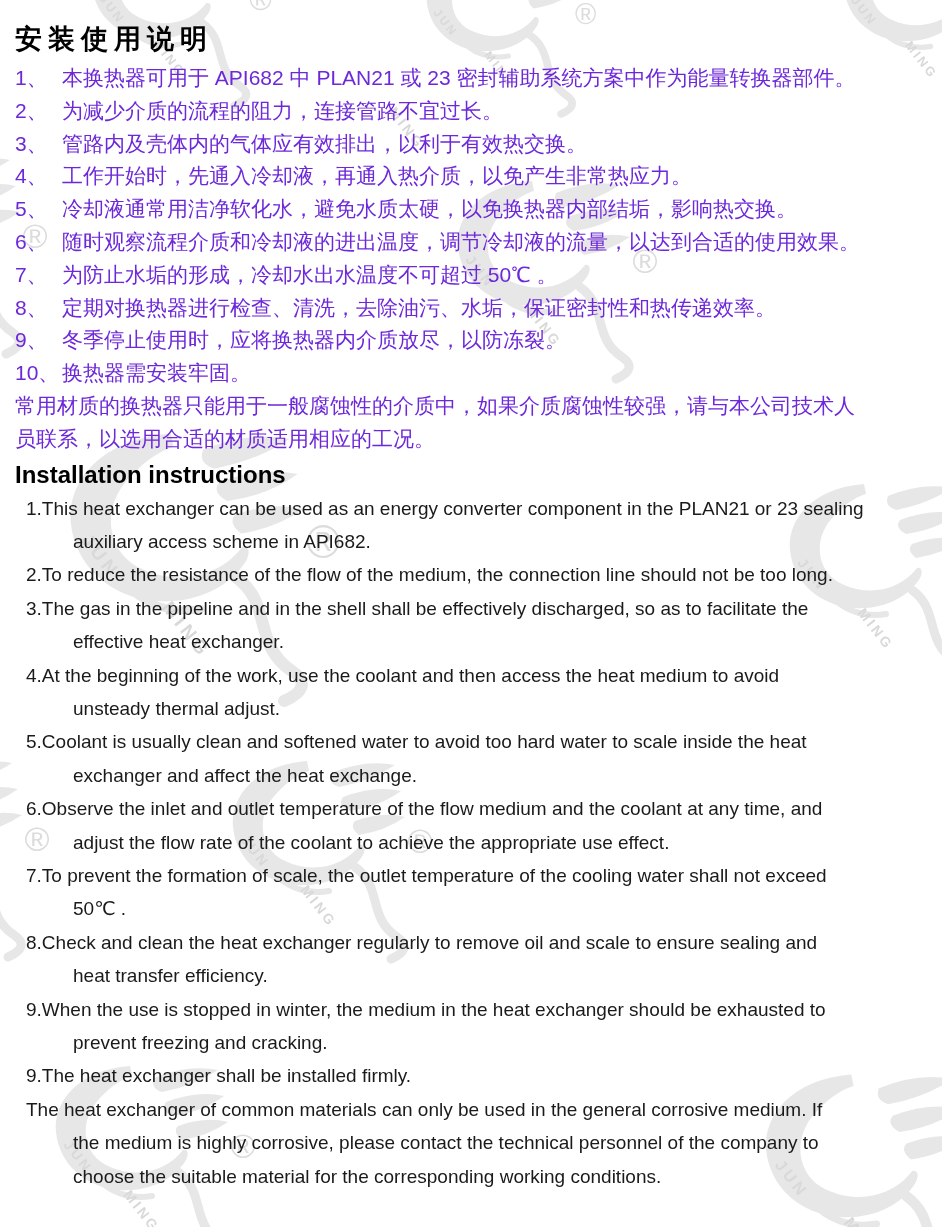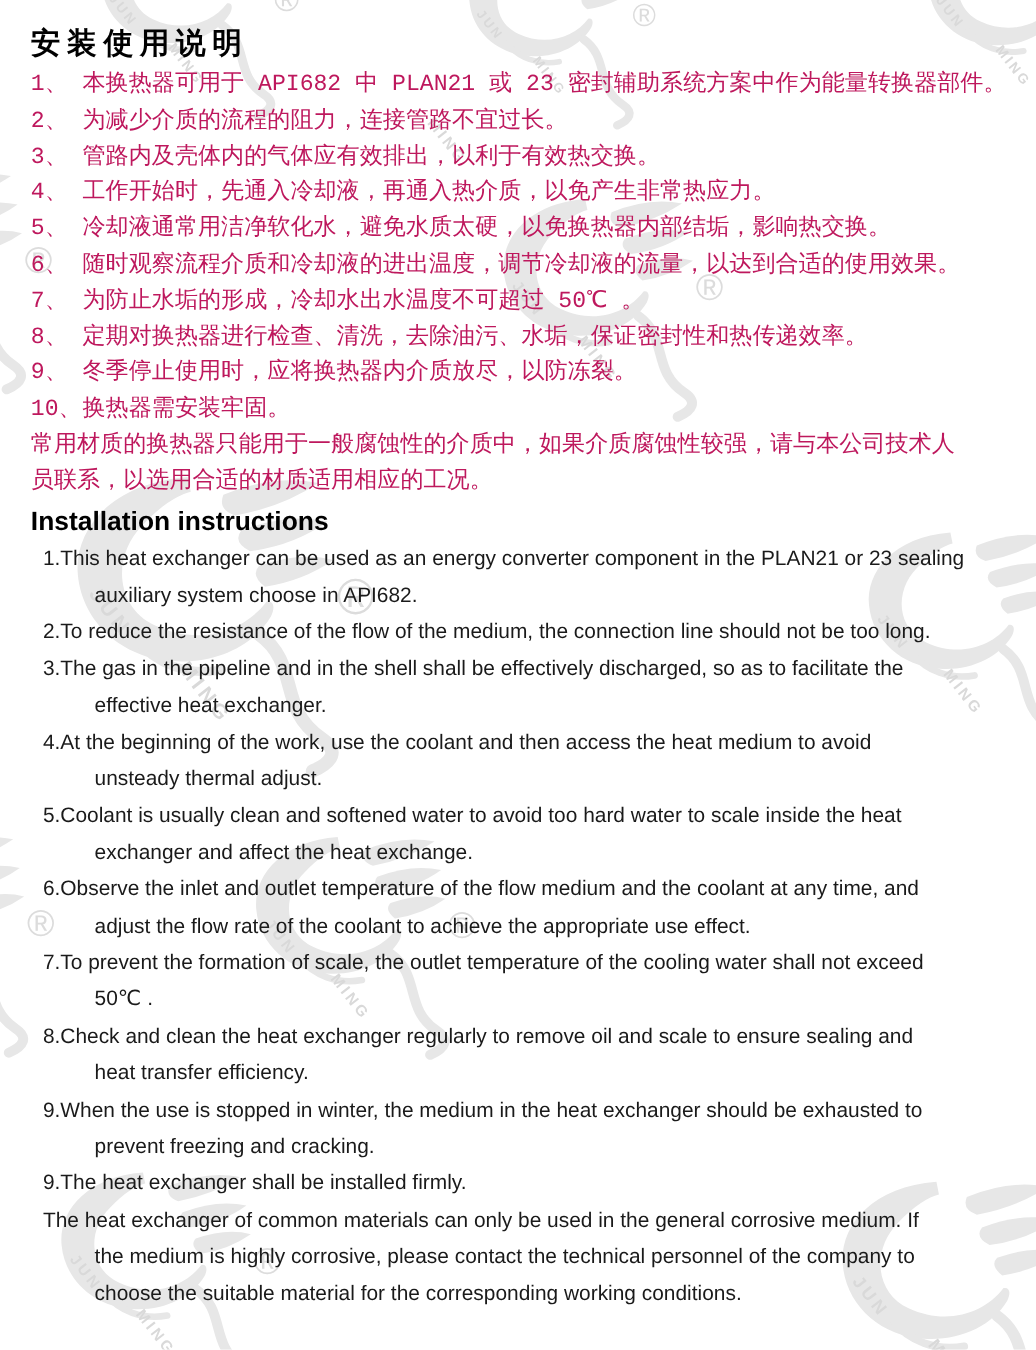--- a/index.html
+++ b/index.html
@@ -13,38 +13,38 @@
   .wm-layer {
     position: absolute;
     left: 0; top: 0;
     width: 942px; height: 1227px;
     pointer-events: none;
   }
   .content {
     position: absolute;
     left: 0; top: 0;
     width: 890px; height: 1227px;
-    padding: 22px 6px 0 28px;
+    padding: 22px 6px 0 15px;
     box-sizing: border-box;
   }
   .zh-title {
     margin: 0 0 6px 0;
     font-family: "Liberation Serif", "DejaVu Serif", serif;
     font-size: 27px;
     font-weight: bold;
     letter-spacing: 6px;
     line-height: 34px;
     color: #000;
     white-space: nowrap;
   }
   .zh-line {
-    font-family: Liberation Mono, monospace;
+    font-family: Liberation Sans, sans-serif;
     font-size: 21px;
     line-height: 32.8px;
-    color: #be185d;
+    color: #6d28d9;
     white-space: nowrap;
   }
   .zh-num { display: inline-block; min-width: 47px; }
   .en-title {
     margin: 2px 0 0 0;
     font-family: "Liberation Sans", "DejaVu Sans", sans-serif;
     font-size: 24px;
     font-weight: bold;
     line-height: 34px;
     color: #000;
@@ -117,21 +117,21 @@
         <div class="zh-line"><span class="zh-num">9、</span><span>冬季停止使用时，应将换热器内介质放尽，以防冻裂。</span></div>
         <div class="zh-line"><span class="zh-num">10、</span><span>换热器需安装牢固。</span></div>
       </div>
     <div id="zh-closing">
         <div class="zh-line">常用材质的换热器只能用于一般腐蚀性的介质中，如果介质腐蚀性较强，请与本公司技术人</div>
         <div class="zh-line">员联系，以选用合适的材质适用相应的工况。</div>
       </div>
     <h2 class="en-title">Installation instructions</h2>
     <div id="en-list">
         <div class="en-line">1.This heat exchanger can be used as an energy converter component in the PLAN21 or 23 sealing</div>
-        <div class="en-line cont">auxiliary system choose in API682.</div>
+        <div class="en-line cont">auxiliary access scheme in API682.</div>
         <div class="en-line">2.To reduce the resistance of the flow of the medium, the connection line should not be too long.</div>
         <div class="en-line">3.The gas in the pipeline and in the shell shall be effectively discharged, so as to facilitate the</div>
         <div class="en-line cont">effective heat exchanger.</div>
         <div class="en-line">4.At the beginning of the work, use the coolant and then access the heat medium to avoid</div>
         <div class="en-line cont">unsteady thermal adjust.</div>
         <div class="en-line">5.Coolant is usually clean and softened water to avoid too hard water to scale inside the heat</div>
         <div class="en-line cont">exchanger and affect the heat exchange.</div>
         <div class="en-line">6.Observe the inlet and outlet temperature of the flow medium and the coolant at any time, and</div>
         <div class="en-line cont">adjust the flow rate of the coolant to achieve the appropriate use effect.</div>
         <div class="en-line">7.To prevent the formation of scale, the outlet temperature of the cooling water shall not exceed</div>

